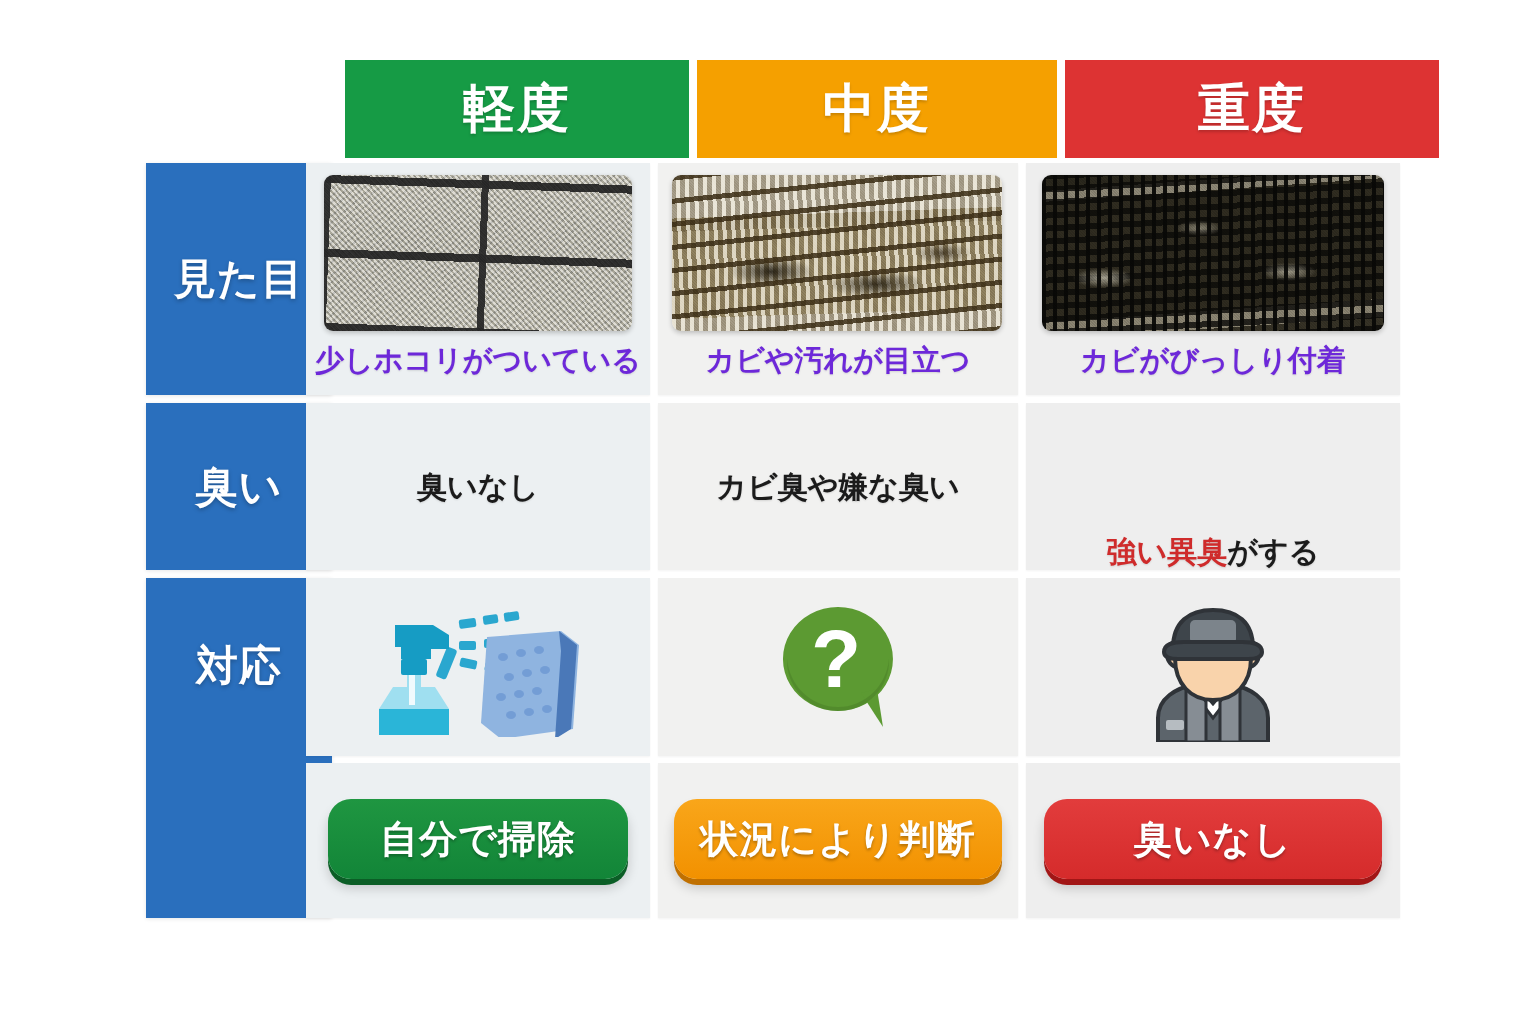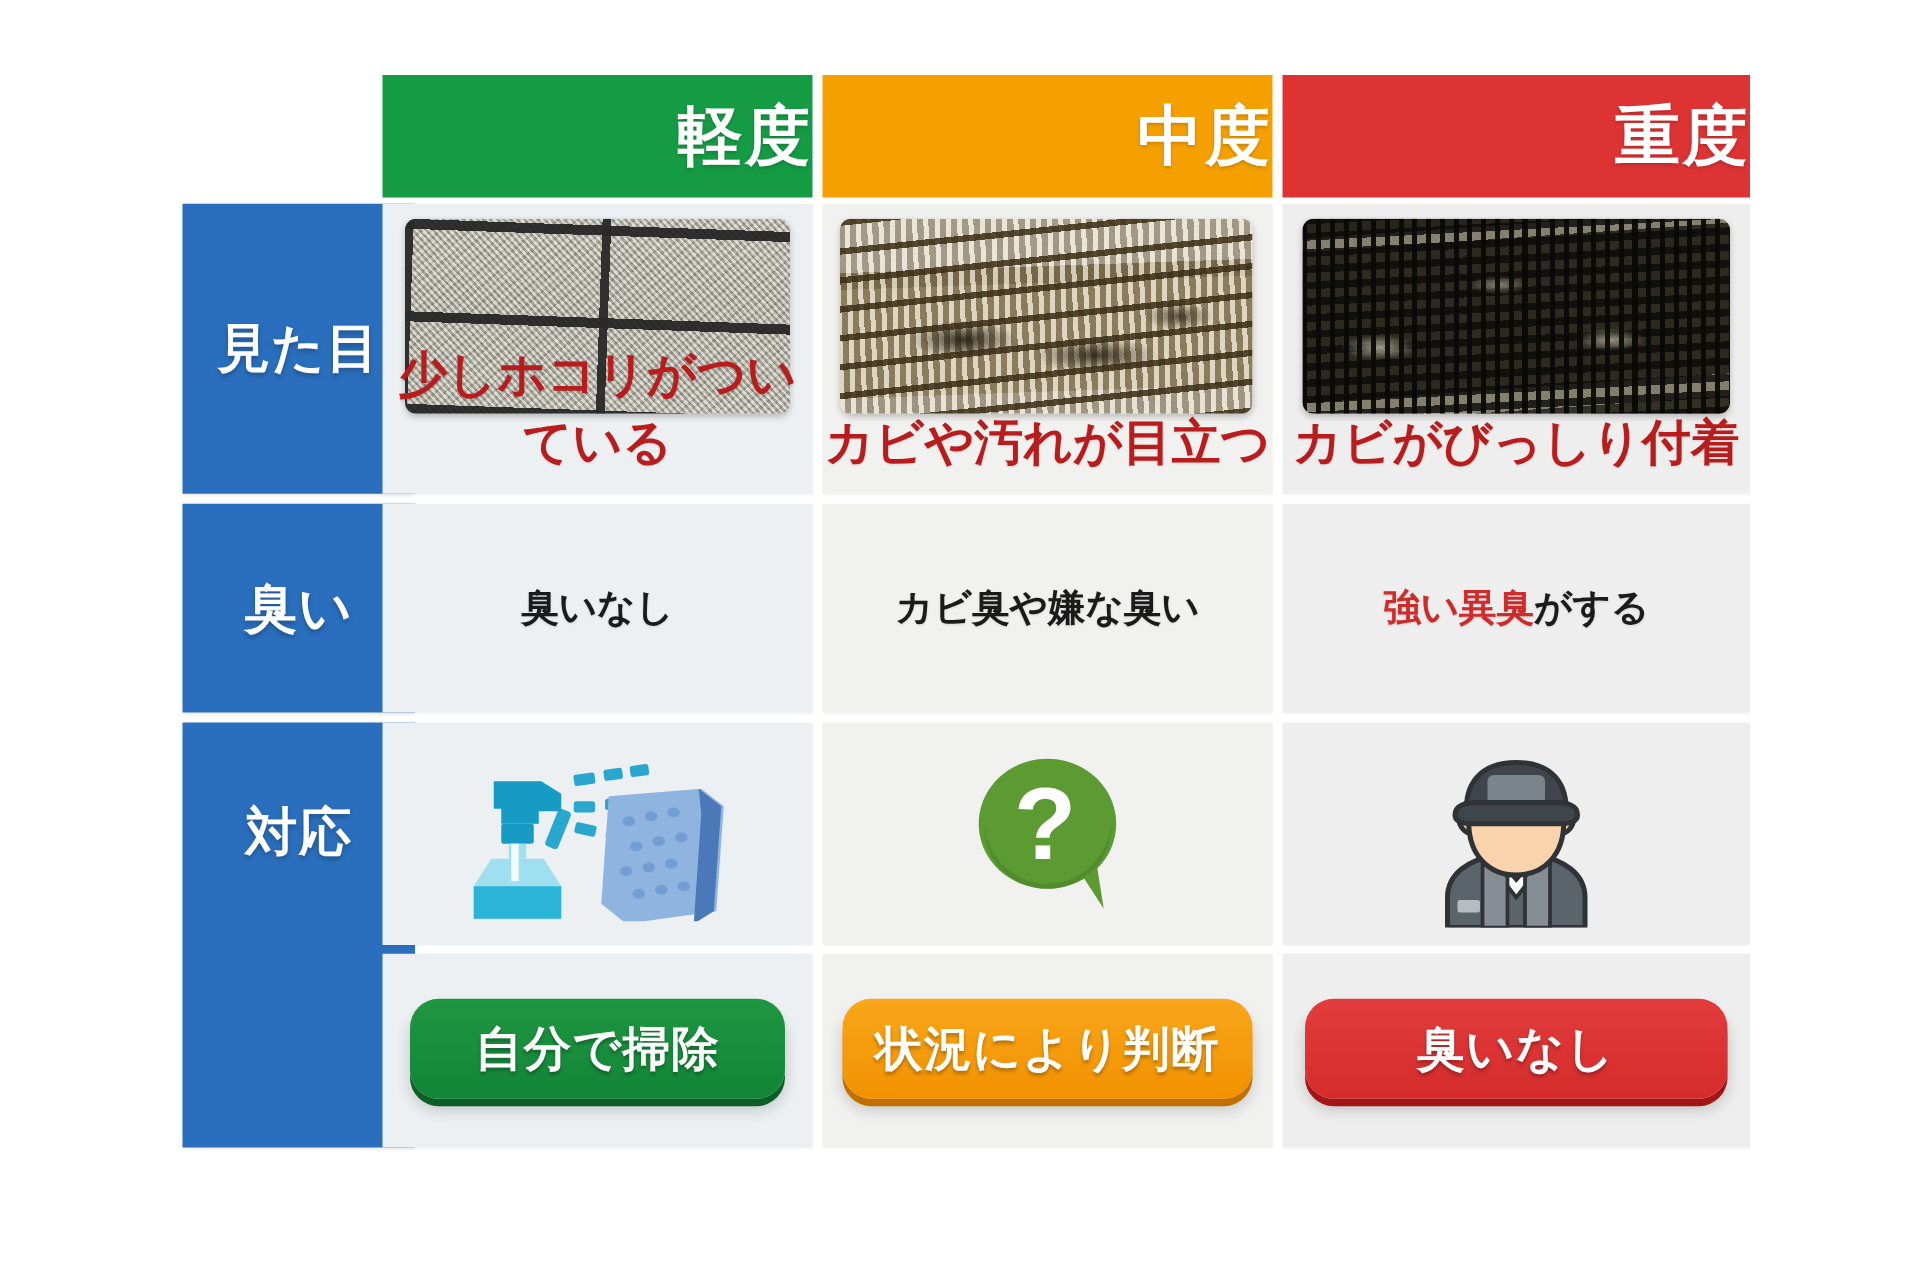--- a/index.html
+++ b/index.html
@@ -10,23 +10,24 @@
     font-family:"Liberation Sans","DejaVu Sans",sans-serif;
     overflow:hidden;
   }
   .stage{position:relative;width:1536px;height:1024px;}
 
   
   .cell{position:absolute;box-sizing:border-box;}
 
   
   .hdr{
-    display:flex;align-items:center;justify-content:flex-end;
+    display:flex;align-items:center;justify-content:center;
     color:#fff;font-weight:700;font-size:52px;letter-spacing:2px;
     text-shadow:0 2px 3px rgba(0,0,0,.18);
+    margin-left:39px;
   }
 
   
   .rowlab{
     background:#2a6fbd;
     display:flex;align-items:center;justify-content:center;
     color:#fff;font-weight:700;font-size:42px;letter-spacing:1px;
     text-shadow:0 2px 4px rgba(0,0,0,.25);
     box-shadow:0 1px 4px rgba(0,0,0,.10);
     margin-left:28px;
@@ -45,21 +46,21 @@
 
   .ctext{
     font-size:30px;font-weight:700;color:#1b1b1b;
     text-align:center;line-height:1.2;
     text-shadow:0 1px 2px rgba(0,0,0,.12);
   }
   .ctext .hl{color:#cf2b2b;}
 
   .caption{
     position:absolute;left:0;right:0;bottom:14px;
-    font-size:39px;font-weight:700;color:#b91c1c;text-align:center;
+    font-size:29px;font-weight:700;color:#6d28d9;text-align:center;
     text-shadow:0 1px 2px rgba(0,0,0,.12);
   }
 
   
   .photo{
     position:absolute;border-radius:9px;overflow:hidden;
     box-shadow:0 2px 5px rgba(0,0,0,.22);
   }
 
   
@@ -159,21 +160,21 @@
   </div>
 
   <div class="cell ccell c1" style="left:306px;top:403px;width:344px;height:167px;justify-content:center;">
     <div class="ctext">臭いなし</div>
   </div>
 
   <div class="cell ccell c2" style="left:658px;top:403px;width:360px;height:167px;justify-content:center;">
     <div class="ctext">カビ臭や嫌な臭い</div>
   </div>
 
-  <div class="cell ccell c3" style="left:1026px;top:403px;width:374px;height:167px;justify-content:center;">
+  <div class="cell ccell c3" style="left:1026px;top:403px;width:374px;height:167px;justify-content:flex-end;">
     <div class="ctext">
       <span class="hl">強い異臭</span><span>がする</span>
     </div>
   </div>
 
   <div class="cell rowlab tall" style="left:118px;top:578px;width:186px;height:340px;">
     <span>対応</span>
   </div>
 
   <div class="cell ccell c1" style="left:306px;top:578px;width:344px;height:178px;justify-content:center;">

